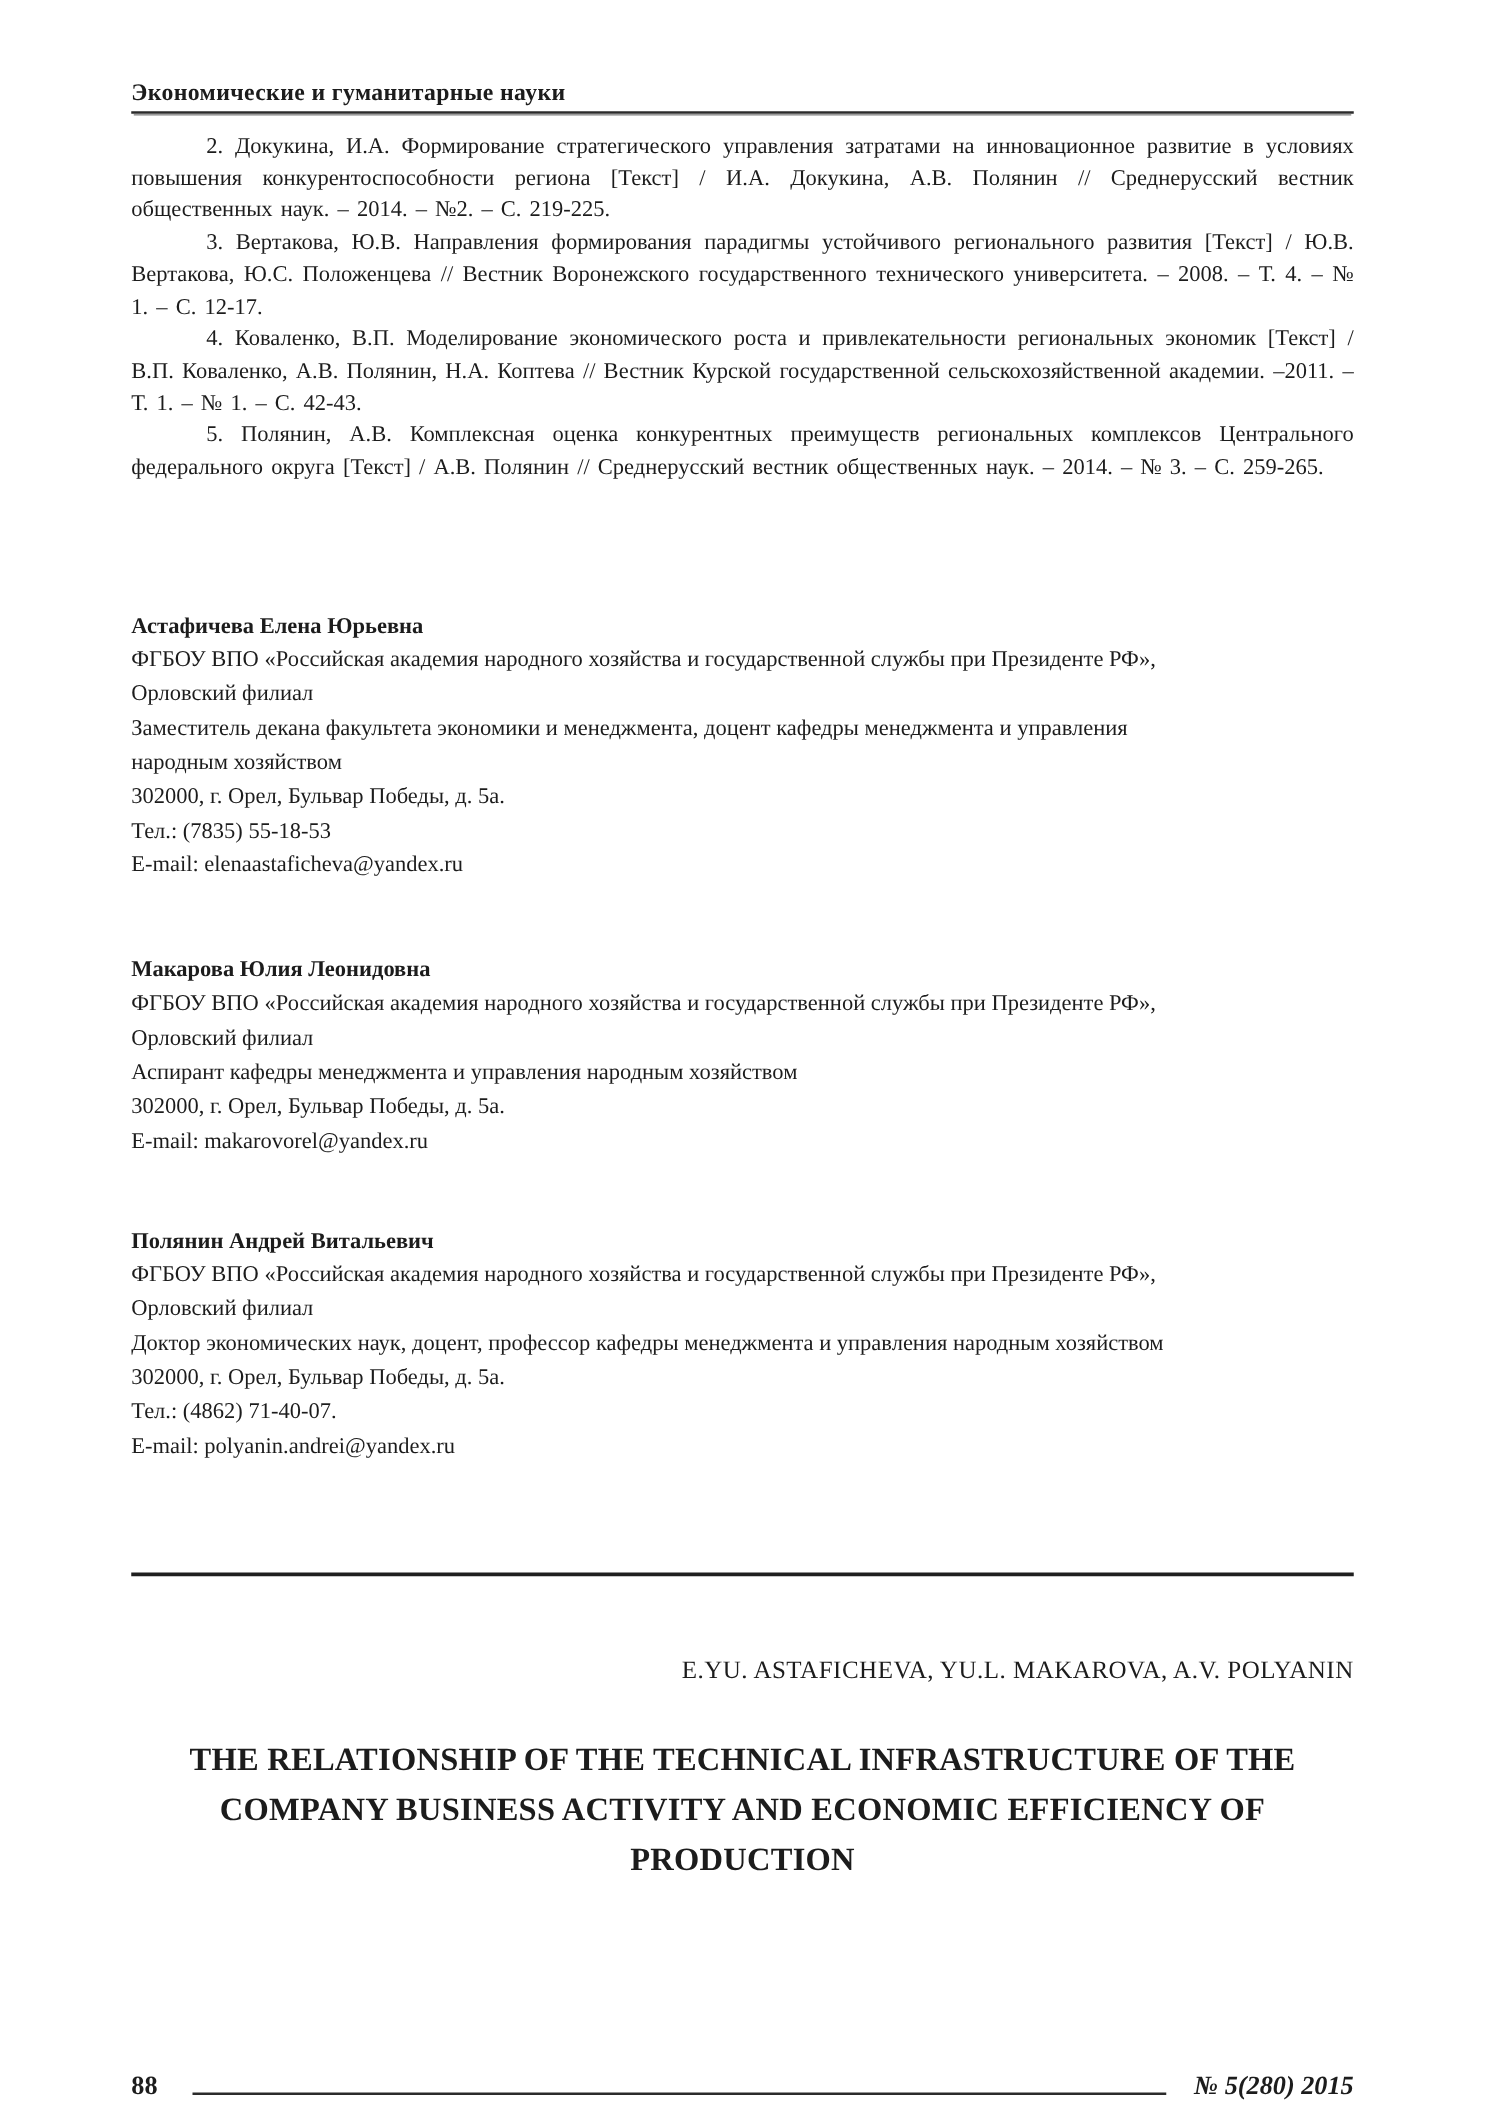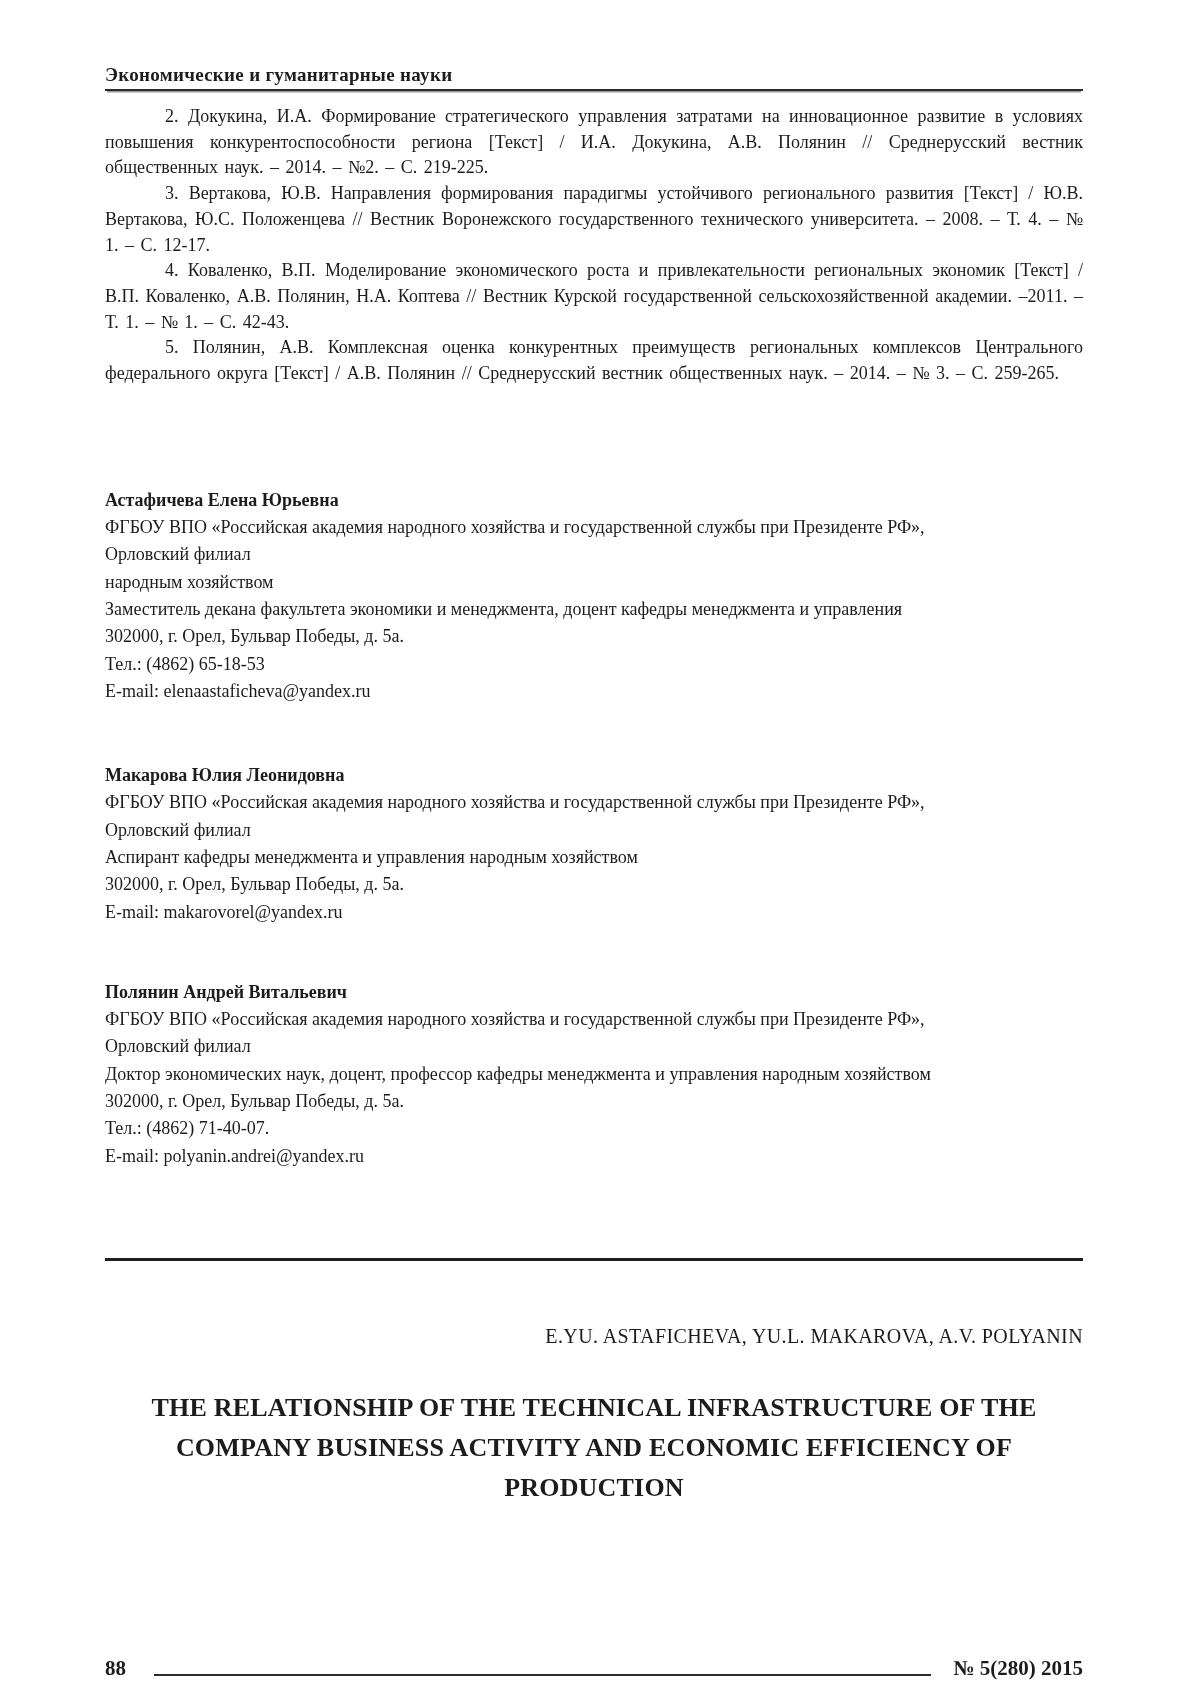--- a/index.html
+++ b/index.html
@@ -94,20 +94,21 @@
   .footer-rule {
     flex: 1;
     margin: 0 22px 5px 28px;
     align-self: flex-end;
     border-bottom: 2px solid #2b2b2b;
     box-shadow: 0 3px 0 -2px #9a9a9a;
   }
   .issue {
     font-size: 21px;
     font-weight: bold;
+    font-style: italic;
   }
 </style>
 </head>
 <body>
 
 <div class="page">
 
   <header class="running-head">
     <div class="running-head-title">Экономические и гуманитарные науки</div>
   </header>
@@ -116,24 +117,24 @@
     <p class="ref">2. Докукина, И.А. Формирование стратегического управления затратами на инновационное развитие в условиях повышения конкурентоспособности региона [Текст] / И.А. Докукина, А.В. Полянин // Среднерусский вестник общественных наук. – 2014. – №2. – С. 219-225.</p>
     <p class="ref">3. Вертакова, Ю.В. Направления формирования парадигмы устойчивого регионального развития [Текст] / Ю.В. Вертакова, Ю.С. Положенцева // Вестник Воронежского государственного технического университета. – 2008. – Т. 4. – № 1. – С. 12-17.</p>
     <p class="ref">4. Коваленко, В.П. Моделирование экономического роста и привлекательности региональных экономик [Текст] / В.П. Коваленко, А.В. Полянин, Н.А. Коптева // Вестник Курской государственной сельскохозяйственной академии. –2011. – Т. 1. – № 1. – С. 42-43.</p>
     <p class="ref">5. Полянин, А.В. Комплексная оценка конкурентных преимуществ региональных комплексов Центрального федерального округа [Текст] / А.В. Полянин // Среднерусский вестник общественных наук. – 2014. – № 3. – С. 259-265.</p>
   </section>
 
   <section class="author-block first">
     <p class="author-name">Астафичева Елена Юрьевна</p>
     <p>ФГБОУ ВПО «Российская академия народного хозяйства и государственной службы при Президенте РФ»,</p>
     <p>Орловский филиал</p>
+    <p>Заместитель декана факультета экономики и менеджмента, доцент кафедры менеджмента и управления</p>
     <p>народным хозяйством</p>
-    <p>Заместитель декана факультета экономики и менеджмента, доцент кафедры менеджмента и управления</p>
     <p>302000, г. Орел, Бульвар Победы, д. 5а.</p>
-    <p>Тел.: (4862) 65-18-53</p>
+    <p>Тел.: (7835) 55-18-53</p>
     <p>E-mail: elenaastaficheva@yandex.ru</p>
   </section>
 
   <section class="author-block second">
     <p class="author-name">Макарова Юлия Леонидовна</p>
     <p>ФГБОУ ВПО «Российская академия народного хозяйства и государственной службы при Президенте РФ»,</p>
     <p>Орловский филиал</p>
     <p>Аспирант кафедры менеджмента и управления народным хозяйством</p>
     <p>302000, г. Орел, Бульвар Победы, д. 5а.</p>
     <p>E-mail: makarovorel@yandex.ru</p>

